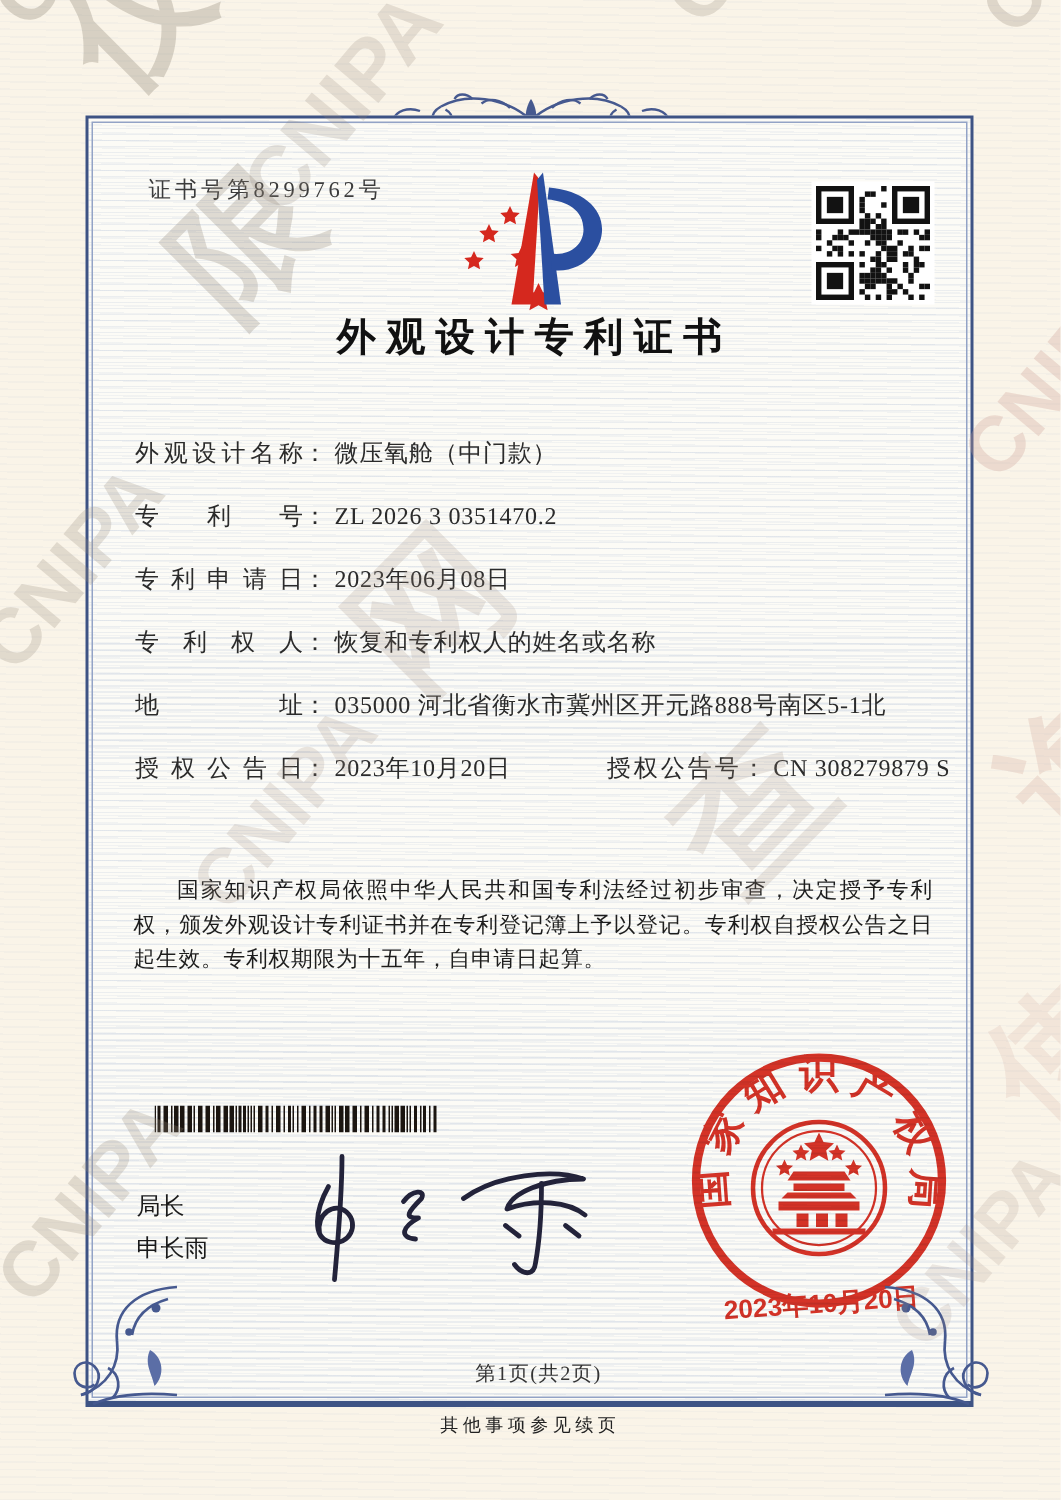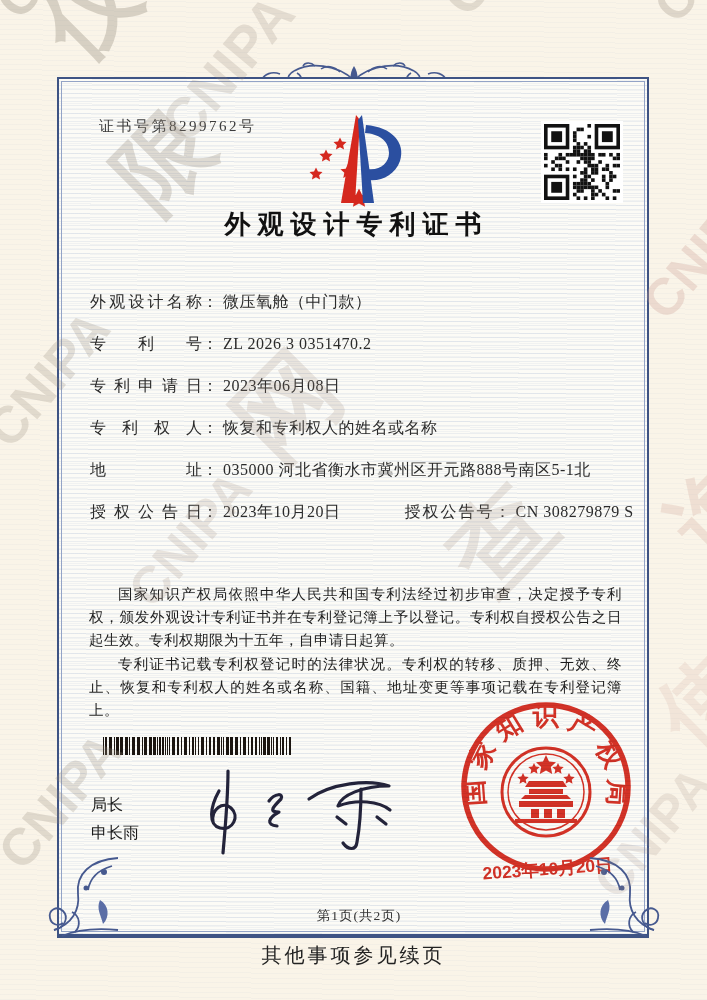--- a/index.html
+++ b/index.html
@@ -68,21 +68,21 @@
   .signature{ position:absolute; left:122px; top:686px; width:262px; height:94px; }
   
   .seal{ position:absolute; left:394px; top:616px; width:190px; height:196px; mix-blend-mode:multiply; opacity:.95; }
   
   .pagenum{
     position:absolute; bottom:9px; left:0; right:0; text-align:center;
     font-size:13.5px; color:#333; letter-spacing:1px;padding-left:12px;
   }
   .foot-note{
     position:absolute; top:942px; left:0; right:0; text-align:center;
-    font-size:20px; color:#222; letter-spacing:3px;
+    font-size:12px; color:#222; letter-spacing:3px;
   }
   
   .orn-top{ position:absolute; left:248px; top:56px; width:212px; height:48px; }
   .orn-corner{ position:absolute; width:80px; height:86px; }
   .orn-bl{ left:42px; top:852px; }
   .orn-br{ left:586px; top:852px; transform:scaleX(-1); }
   
   #wm-layer{ position:absolute; inset:0; pointer-events:none; z-index:30; }
   .wm{
     position:absolute; font-weight:bold; white-space:nowrap;
@@ -274,21 +274,20 @@
       <div class="frow">
         <span class="flabel">地址</span><span class="fcolon">：</span><span class="fvalue">035000 河北省衡水市冀州区开元路888号南区5-1北</span>
       </div>
       <div class="frow">
         <span class="flabel">授权公告日</span><span class="fcolon">：</span><span class="fvalue">2023年10月20日</span><span class="grant-second"><span class="flabel2">授权公告号</span><span class="fcolon">：</span><span class="fvalue">CN 308279879 S</span></span>
       </div>
     </div>
 
     <div class="paras">
       <p>国家知识产权局依照中华人民共和国专利法经过初步审查，决定授予专利权，颁发外观设计专利证书并在专利登记簿上予以登记。专利权自授权公告之日起生效。专利权期限为十五年，自申请日起算。</p>
-      <p>专利证书记载专利权登记时的法律状况。专利权的转移、质押、无效、终止、恢复和专利权人的姓名或名称、国籍、地址变更等事项记载在专利登记簿上。</p>
     </div>
 
     <svg class="barcode" id="barcode" viewBox="0 0 192 18">
         <rect x="0" y="0" width="1" height="18" fill="#1b1510"></rect>
         <rect x="2" y="0" width="2" height="18" fill="#1b1510"></rect>
         <rect x="6" y="0" width="3" height="18" fill="#1b1510"></rect>
         <rect x="11" y="0" width="1" height="18" fill="#1b1510"></rect>
         <rect x="13" y="0" width="3" height="18" fill="#1b1510"></rect>
         <rect x="17" y="0" width="3" height="18" fill="#1b1510"></rect>
         <rect x="22" y="0" width="3" height="18" fill="#1b1510"></rect>

